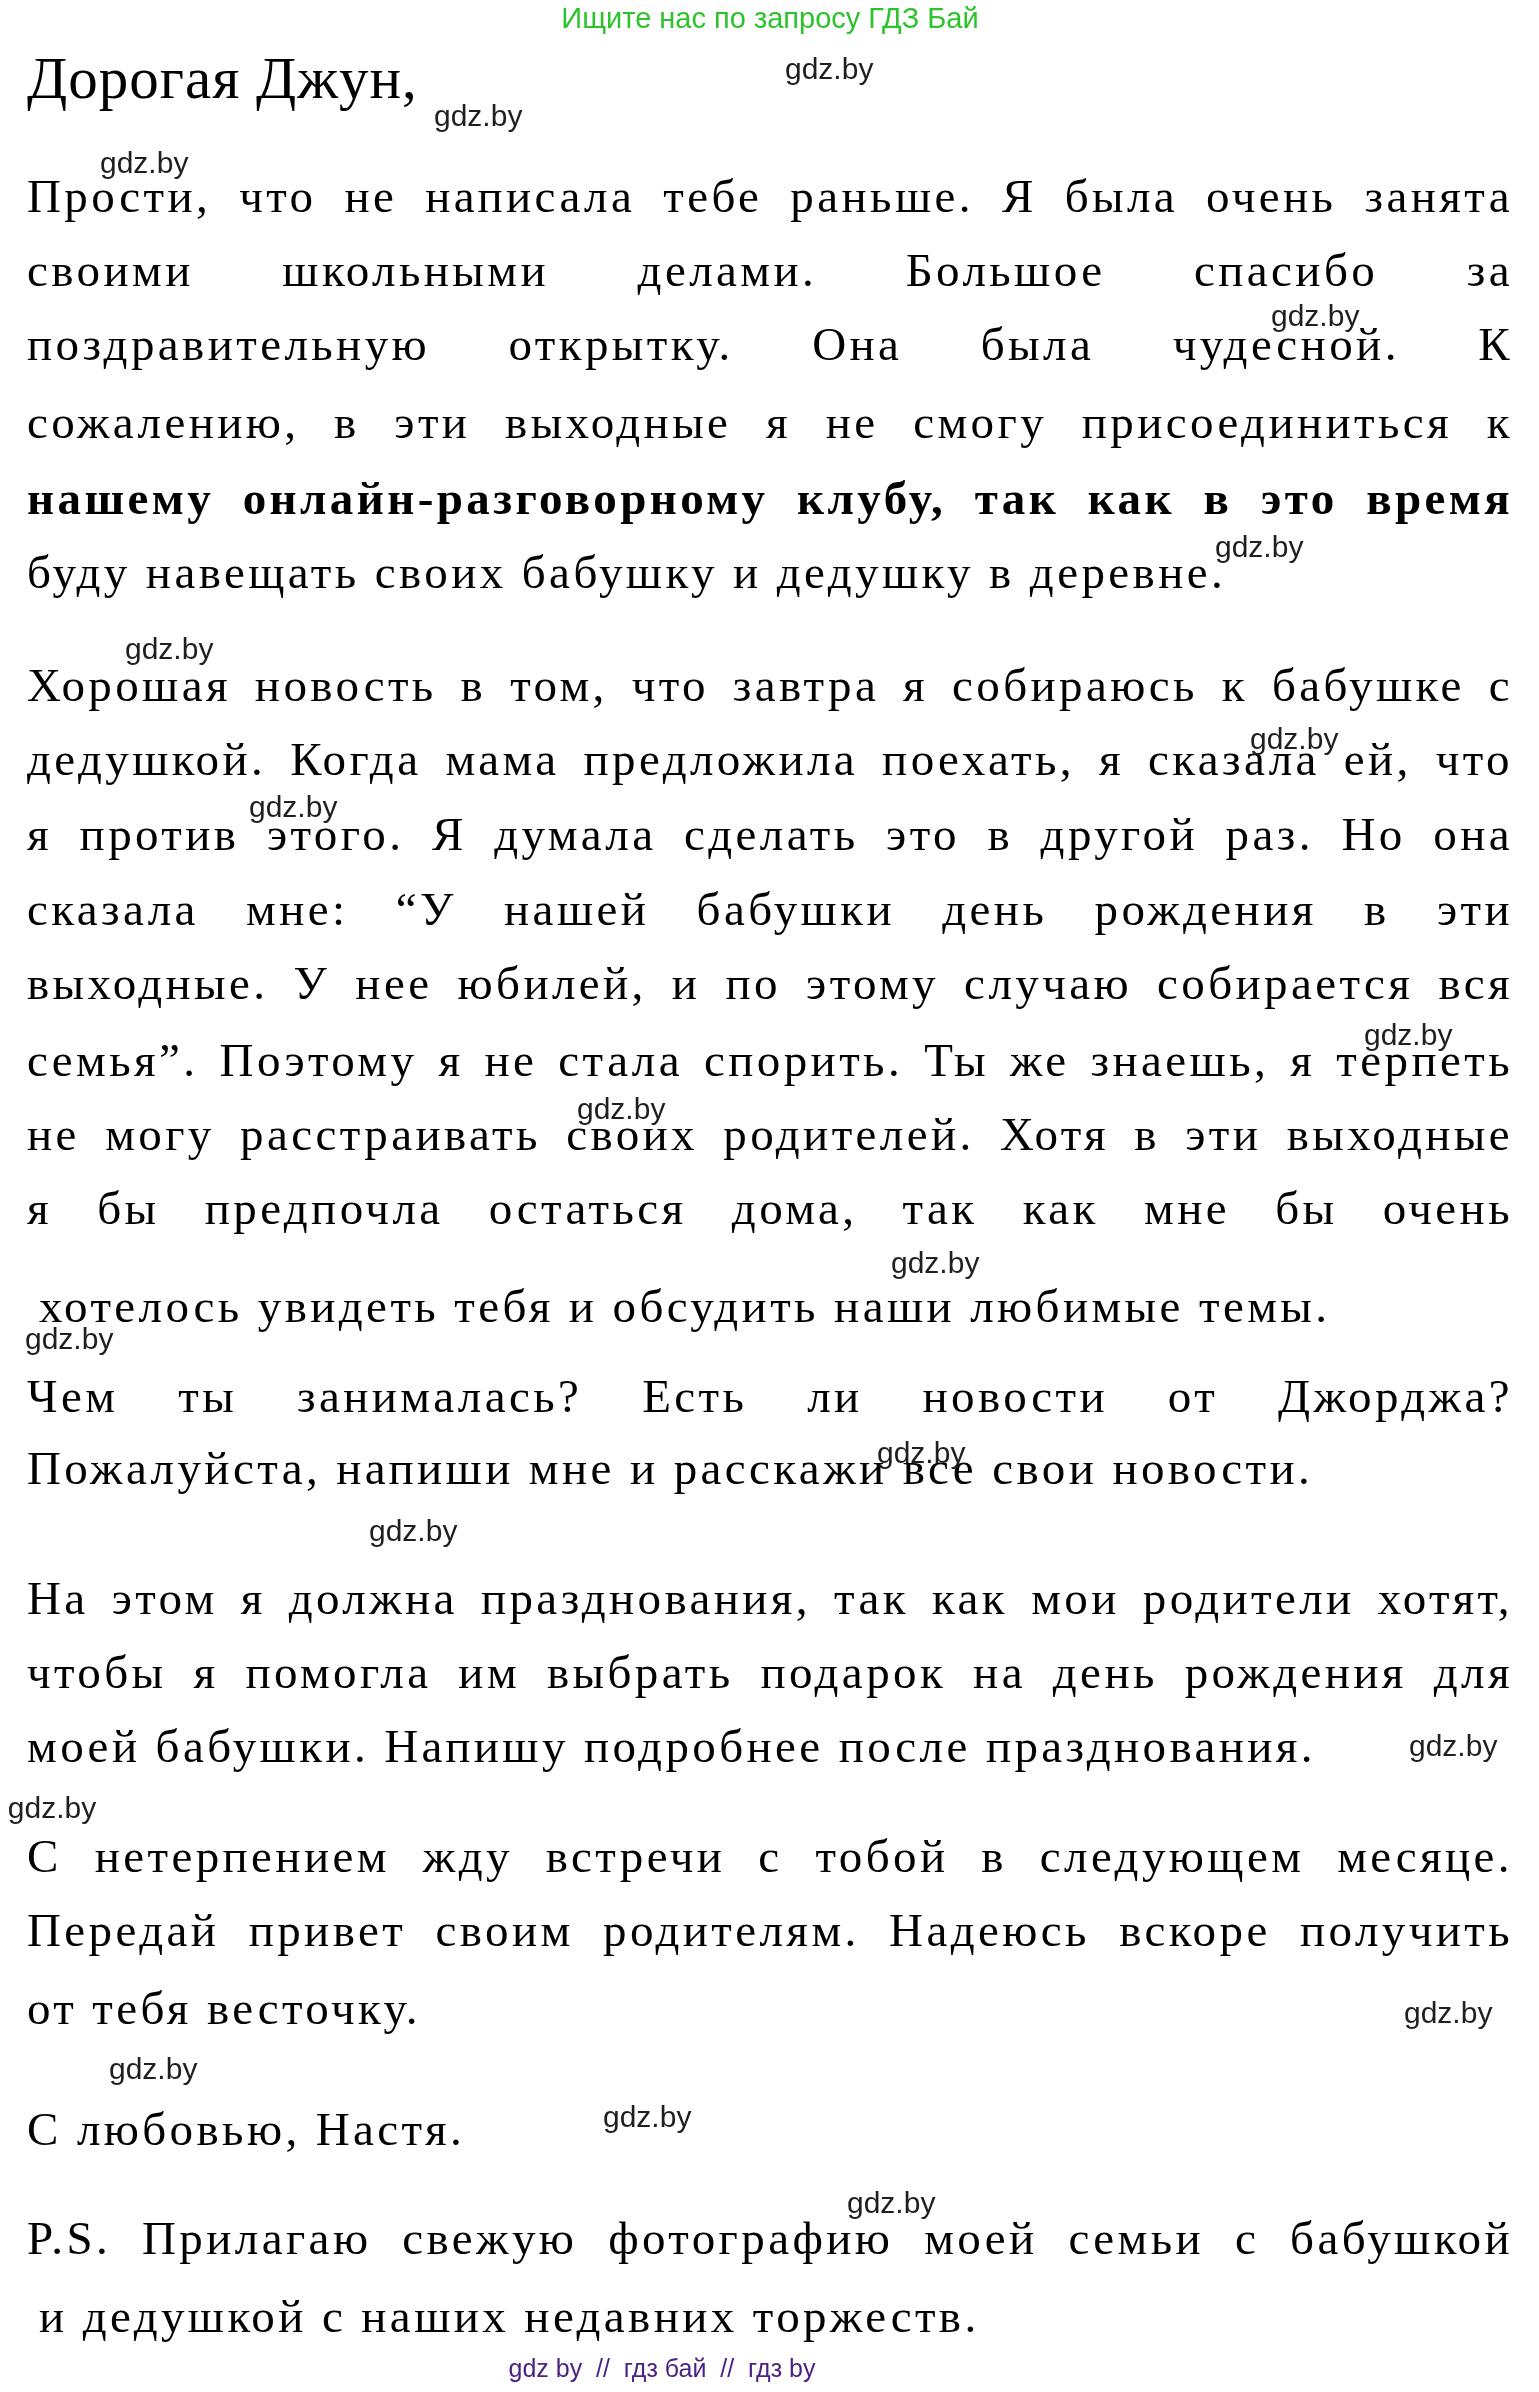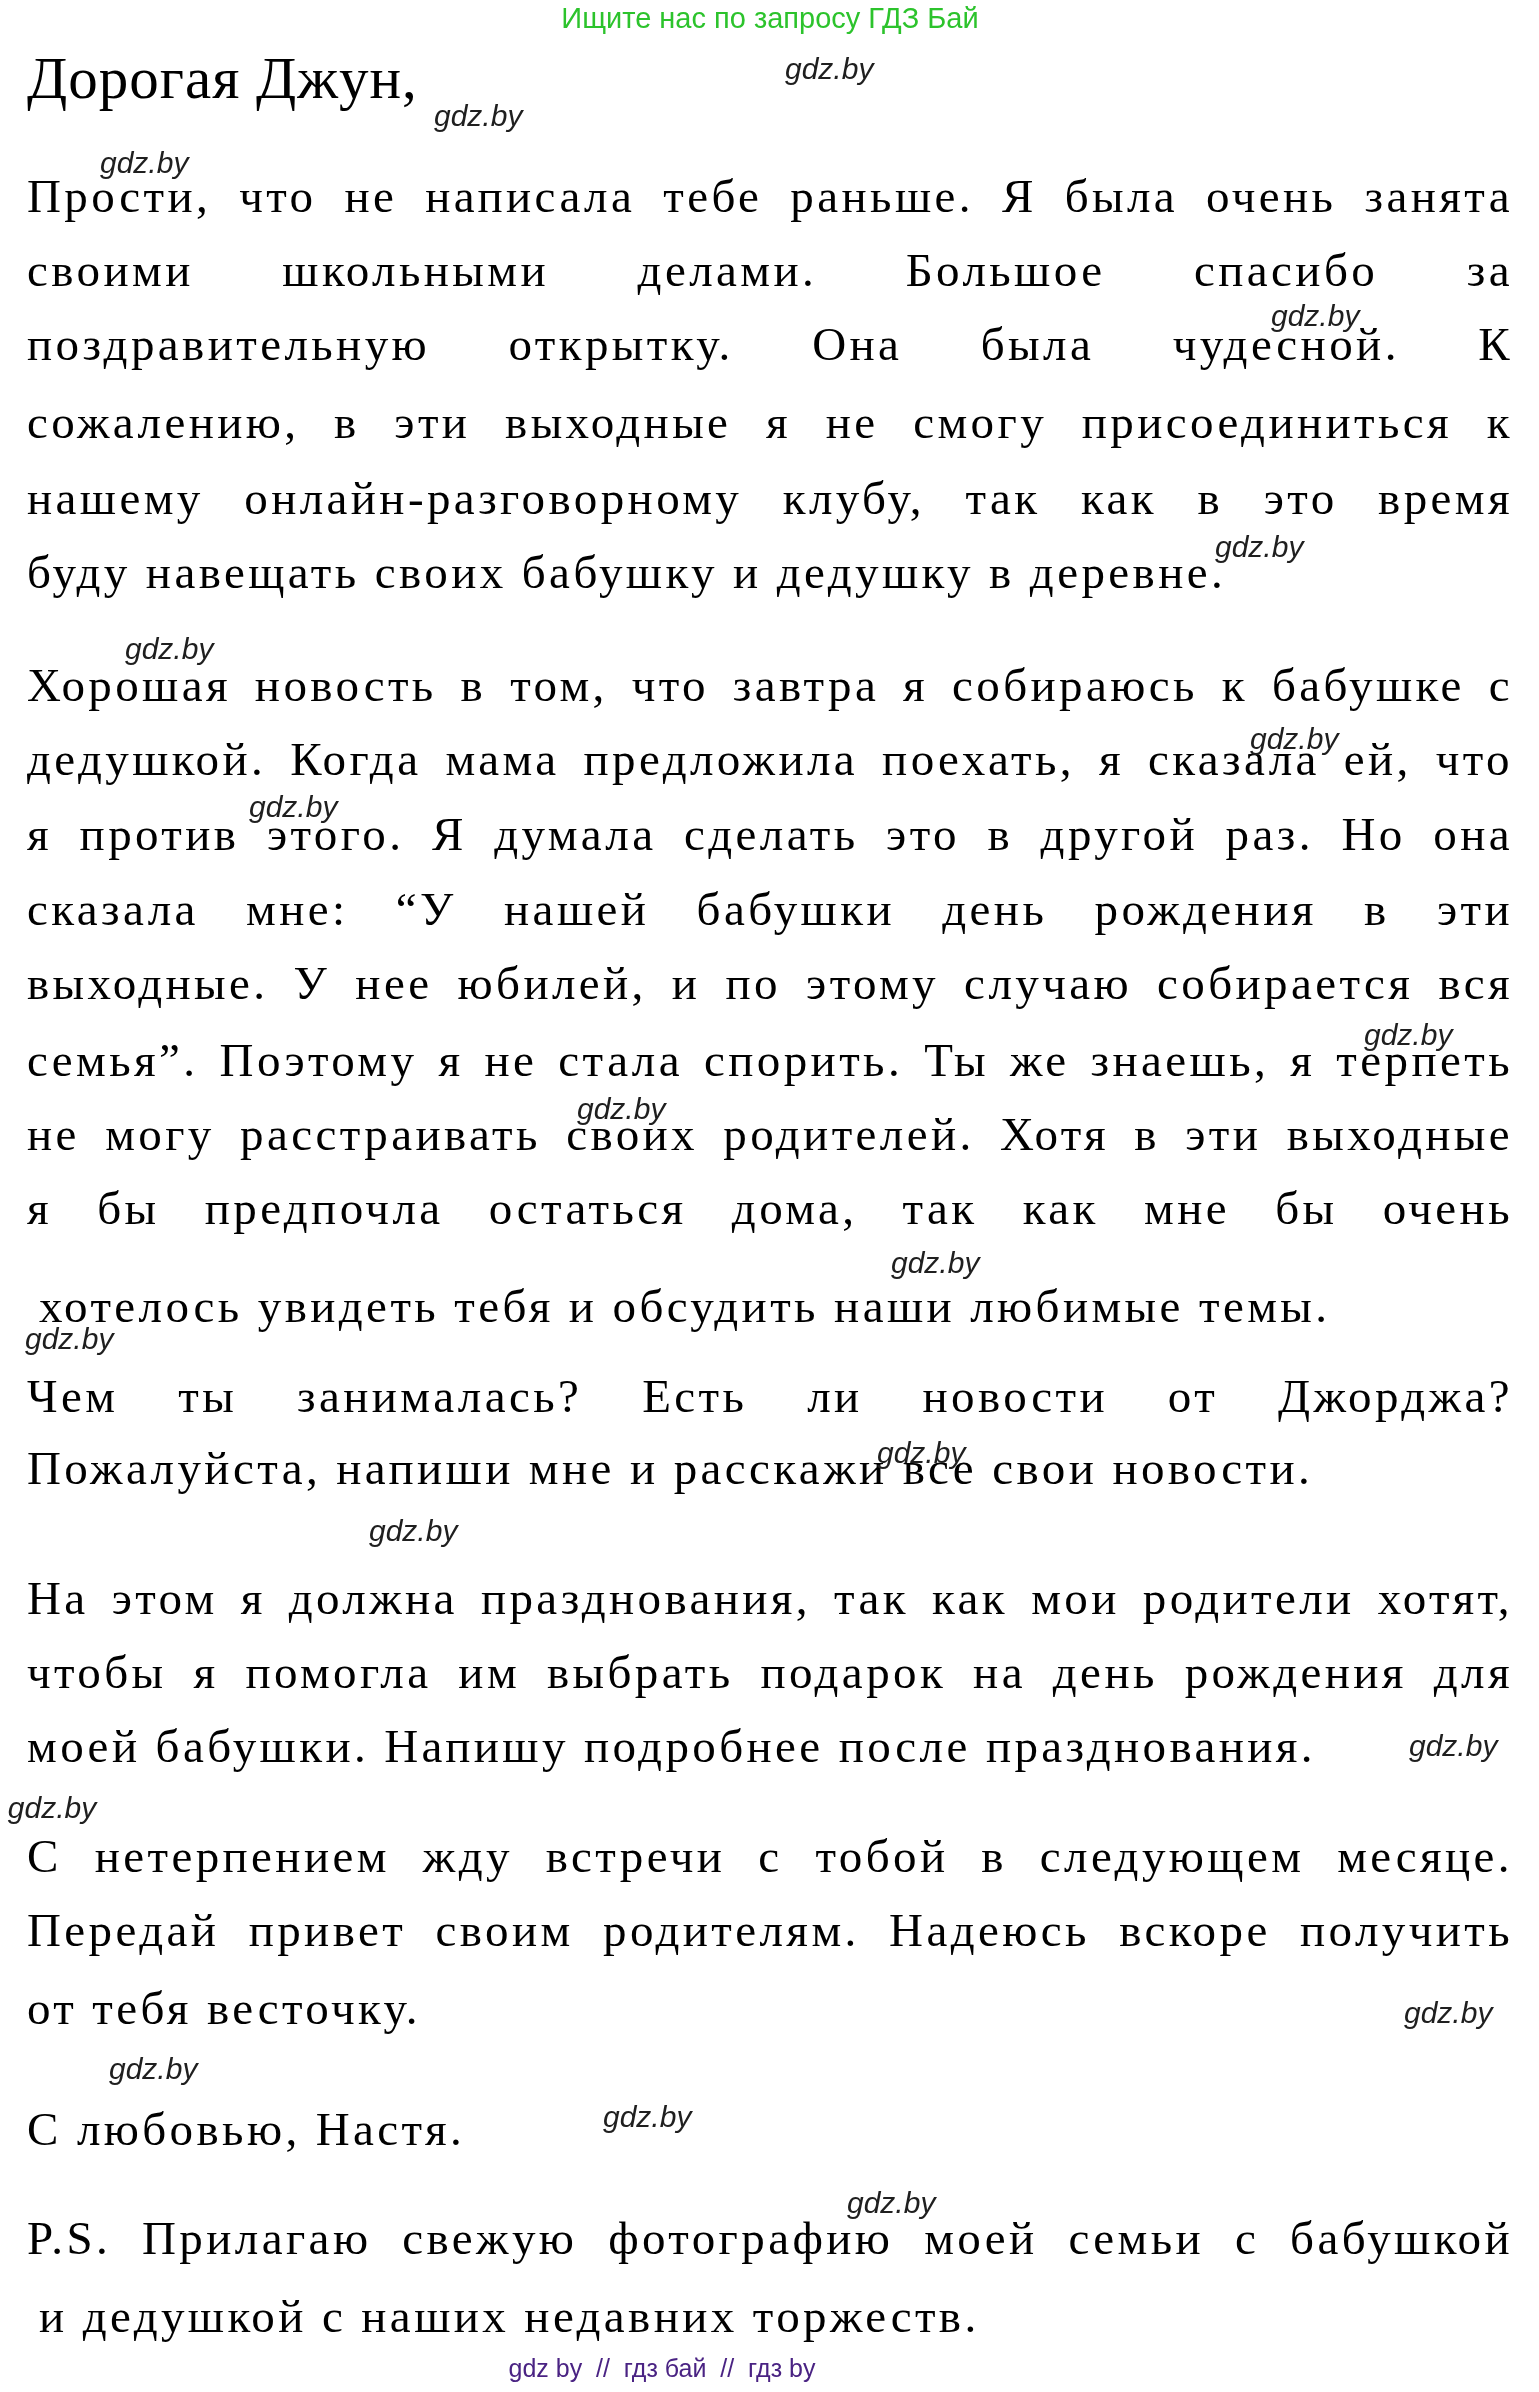--- a/index.html
+++ b/index.html
@@ -16,40 +16,40 @@
     font-family:"Liberation Sans", sans-serif;font-size:29px;color:var(--green);
   }
   .line{
     position:absolute;left:27px;width:1486px;
     font-size:47px;line-height:1.12;letter-spacing:3.4px;color:var(--text);
   }
   .line.just{text-align:justify;text-align-last:justify;}
   .line.plain{text-align:left;}
   .wm{
     position:absolute;font-family:"Liberation Sans", sans-serif;
-    font-size:30px;color:var(--wm);letter-spacing:0;line-height:1;font-style:italic;
+    font-size:30px;color:var(--wm);letter-spacing:0;line-height:1;
   }
   .footer{
     position:absolute;top:2354px;left:0;width:1324px;text-align:center;
     font-family:"Liberation Sans", sans-serif;font-size:25px;color:var(--purple);
     white-space:pre;
   }
 </style>
 </head>
 <body>
 
 <div class="page">
   <div class="promo-header">Ищите нас по запросу ГДЗ Бай</div>
   <div id="letter-lines">
       <div class="line plain" style="top: 45px; font-size: 59px; letter-spacing: 1px;">Дорогая Джун,</div>
       <div class="line just" style="top: 170px;">Прости, что не написала тебе раньше. Я была очень занята</div>
       <div class="line just" style="top: 244px;">своими школьными делами. Большое спасибо за</div>
       <div class="line just" style="top: 318px;">поздравительную открытку. Она была чудесной. К</div>
       <div class="line just" style="top: 396px;">сожалению, в эти выходные я не смогу присоединиться к</div>
-      <div class="line just" style="top: 472px;">нашему онлайн-разговорному клубу, так как в это время</div>
+      <div class="line just" style="top: 472px; font-weight: bold;">нашему онлайн-разговорному клубу, так как в это время</div>
       <div class="line plain" style="top: 546px;">буду навещать своих бабушку и дедушку в деревне.</div>
       <div class="line just" style="top: 659px;">Хорошая новость в том, что завтра я собираюсь к бабушке с</div>
       <div class="line just" style="top: 733px;">дедушкой. Когда мама предложила поехать, я сказала ей, что</div>
       <div class="line just" style="top: 808px;">я против этого. Я думала сделать это в другой раз. Но она</div>
       <div class="line just" style="top: 883px;">сказала мне: “У нашей бабушки день рождения в эти</div>
       <div class="line just" style="top: 957px;">выходные. У нее юбилей, и по этому случаю собирается вся</div>
       <div class="line just" style="top: 1034px;">семья”. Поэтому я не стала спорить. Ты же знаешь, я терпеть</div>
       <div class="line just" style="top: 1108px;">не могу расстраивать своих родителей. Хотя в эти выходные</div>
       <div class="line just" style="top: 1182px;">я бы предпочла остаться дома, так как мне бы очень</div>
       <div class="line plain" style="top: 1280px; margin-left: 12px;">хотелось увидеть тебя и обсудить наши любимые темы.</div>

